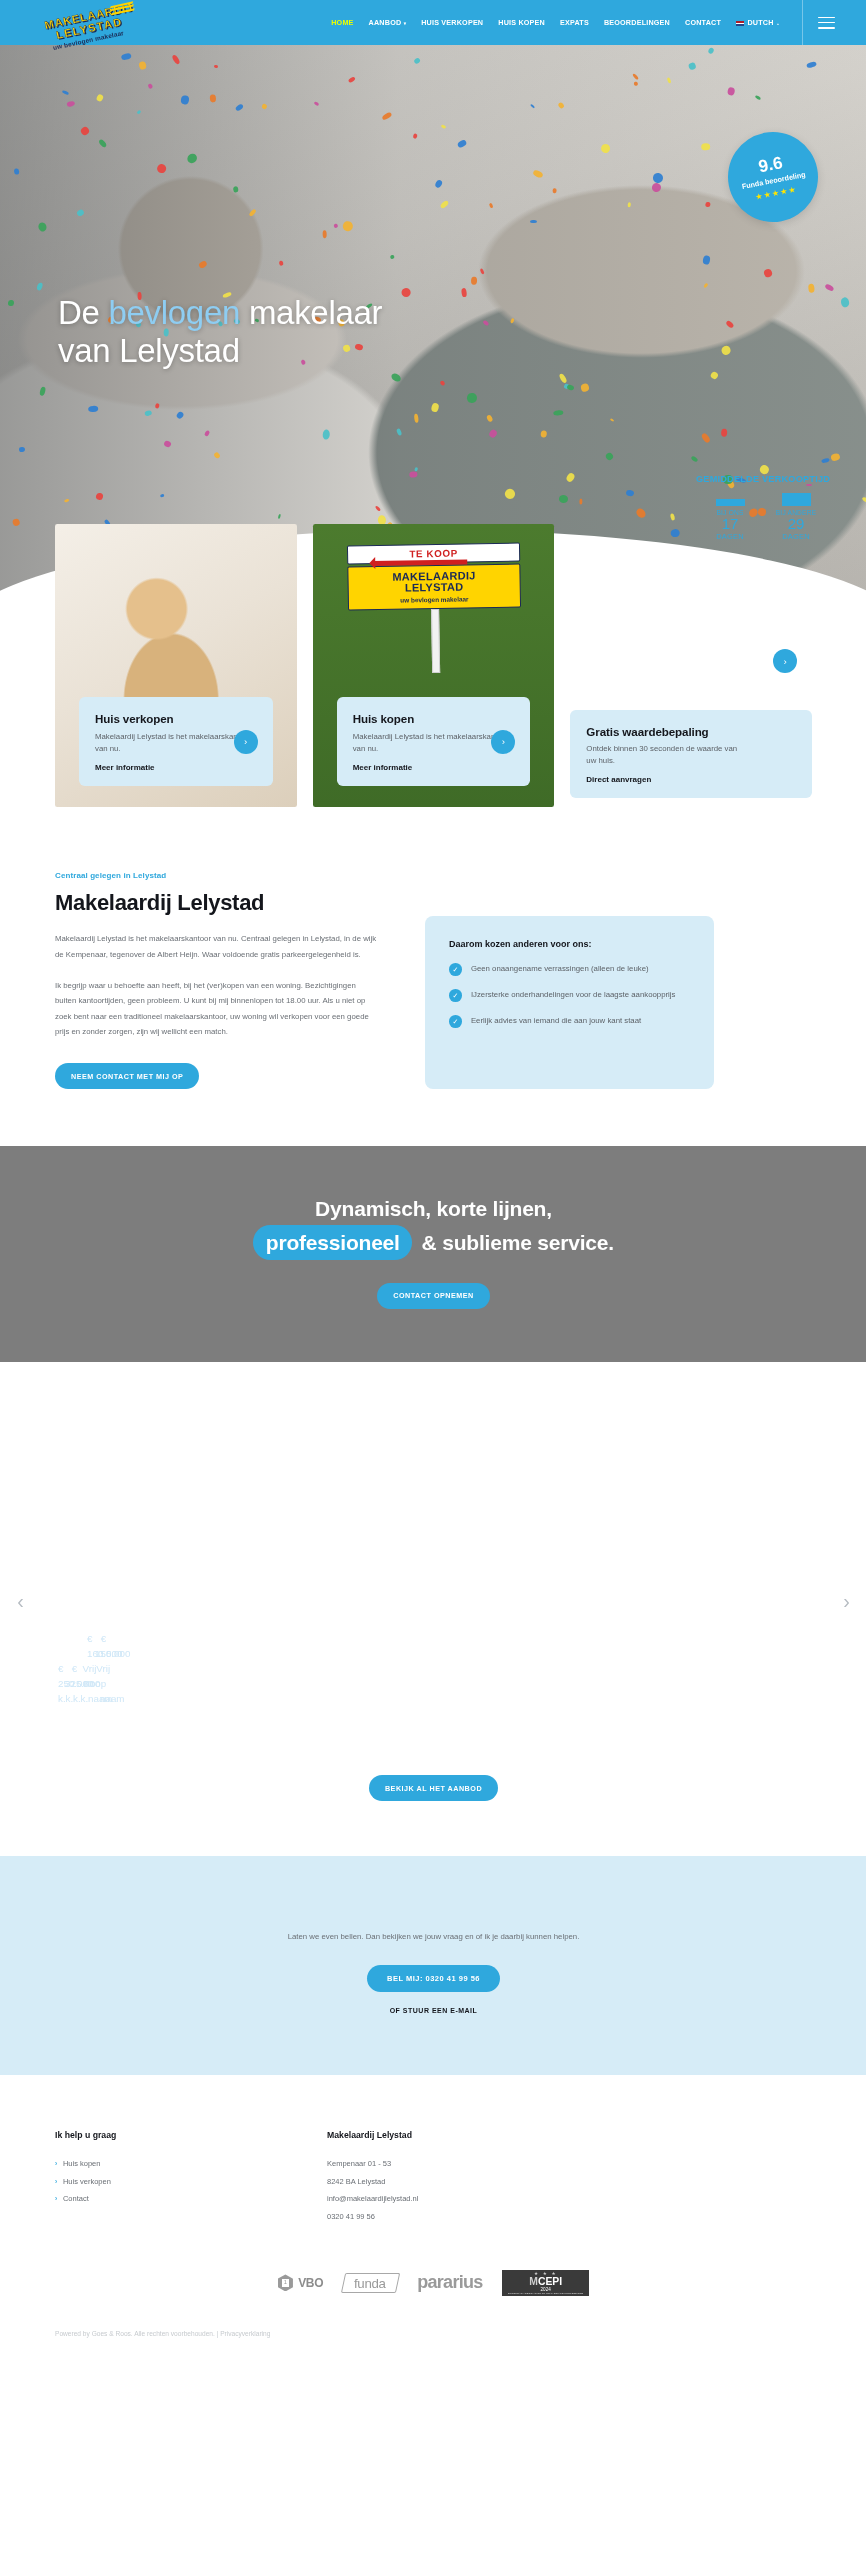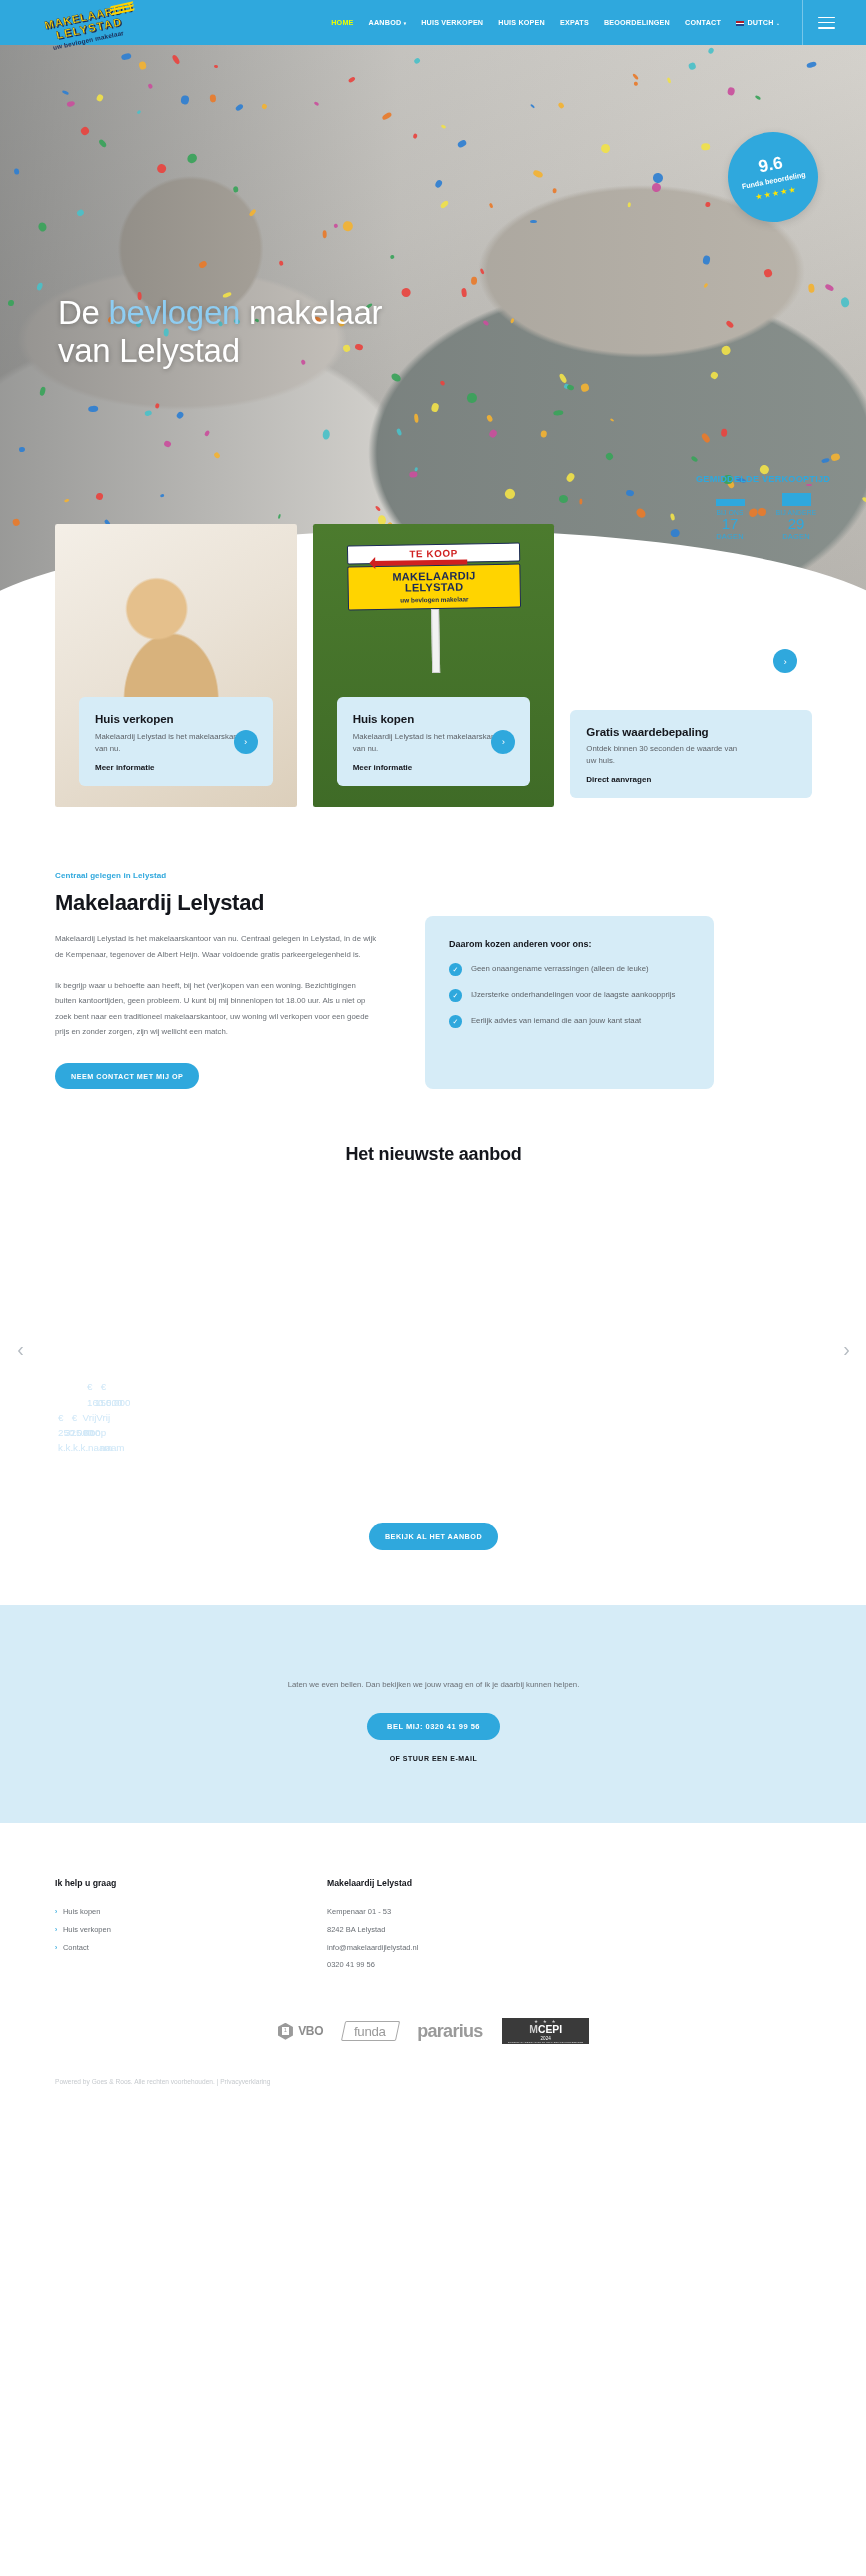--- a/index.html
+++ b/index.html
@@ -592,23 +592,29 @@
           <span class="txt">IJzersterke onderhandelingen voor de laagste aankoopprijs</span>
         </li>
         <li>
           <span class="tick">✓</span>
           <span class="txt">Eerlijk advies van iemand die aan jouw kant staat</span>
         </li>
       </ul>
     </div>
   </section>
 
+  <section class="banner">
+    <h2>
+      <span>Dynamisch, korte lijnen,</span><br>
+      <span class="pill">professioneel</span><span> &amp; sublieme service.</span>
+    </h2>
+    <a href="#" class="btn">CONTACT OPNEMEN</a>
+  </section>
 
   <section class="aanbod">
-    <h2>Het nieuwste aanbod</h2>
     <div class="carousel">
       <div class="car-arrow left">‹</div>
       <div class="car-arrow right">›</div>
       <div class="ghost">
         <div class="row" style="margin-left:29px">
           <span>€</span>&nbsp;&nbsp;
           <span>€</span>
         </div>
         <div class="row ov" style="margin-left:29px;height:15px">
           <b>160.000</b>

